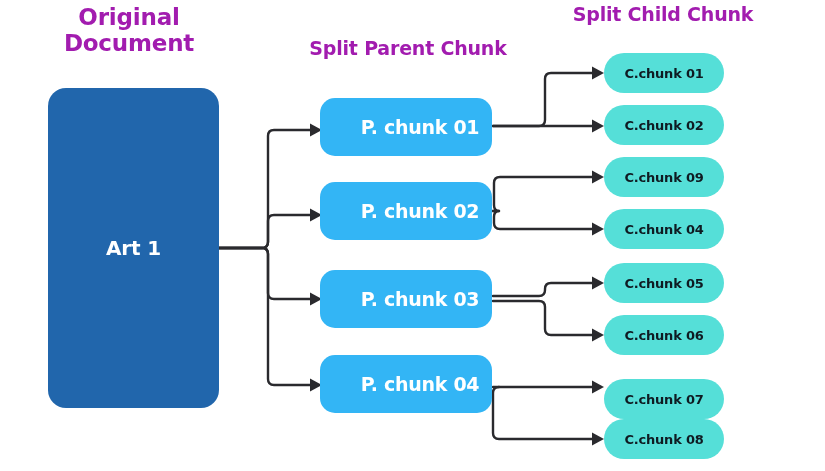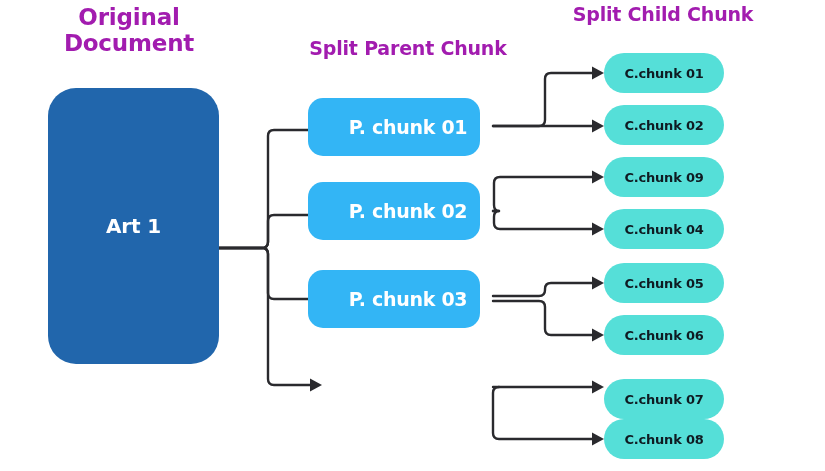--- a/index.html
+++ b/index.html
@@ -51,28 +51,28 @@
     justify-content: center;
     box-sizing: border-box;
     color: #ffffff;
     font-weight: bold;
     text-align: right;
   }
   #node-doc {
     left: 48px;
     top: 88px;
     width: 171px;
-    height: 276px;
+    height: 320px;
     background: #2166ac;
-    border-radius: 28px;
+    border-radius: 18px;
     font-size: 20px;
     letter-spacing: -0.2px;
   }
   .node-parent {
-    left: 308px;
+    left: 320px;
     width: 172px;
     height: 58px;
     background: #33b5f5;
     border-radius: 15px;
     font-size: 19px;
     letter-spacing: -0.3px;
     padding-left: 28px;
   }
   .node-child {
     left: 604px;
@@ -154,20 +154,23 @@
 
   <div class="node node-parent" style="top:98px">
     <span>P. chunk 01</span>
   </div>
   <div class="node node-parent" style="top:182px">
     <span>P. chunk 02</span>
   </div>
   <div class="node node-parent" style="top:270px">
     <span>P. chunk 03</span>
   </div>
+  <div class="node node-parent" style="top:355px">
+    <span>P. chunk 04</span>
+  </div>
 
   <div class="node node-child" style="top:53px">
     <span>C.chunk 01</span>
   </div>
   <div class="node node-child" style="top:105px">
     <span>C.chunk 02</span>
   </div>
   <div class="node node-child" style="top:157px">
     <span>C.chunk 09</span>
   </div>

